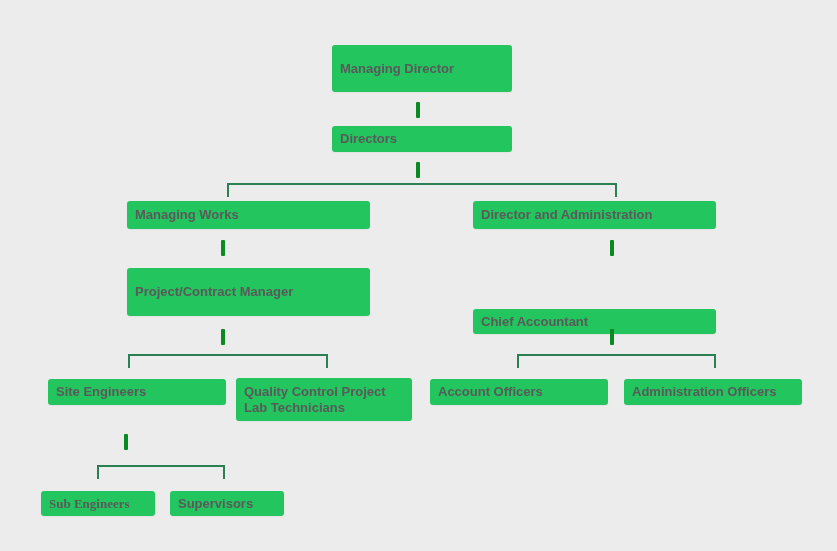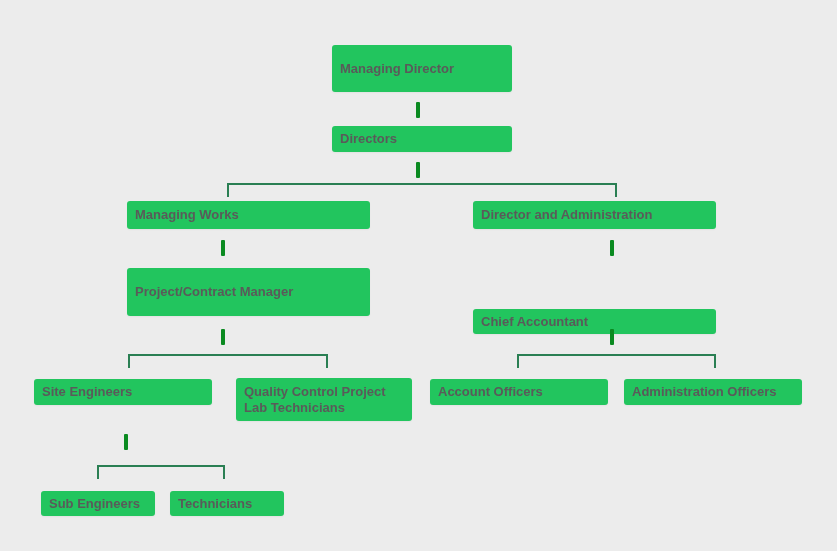--- a/index.html
+++ b/index.html
@@ -94,41 +94,41 @@
   </div>
 
   <div class="stub" style="left:221px; top:329px; height:16px;"></div>
 
   <div class="hbar" style="left:128px; top:354px; width:200px; height:14px;"></div>
 
   <div class="stub" style="left:610px; top:329px; height:16px;"></div>
 
   <div class="hbar" style="left:517px; top:354px; width:199px; height:14px;"></div>
 
-  <div class="node" style="left:34px; top:379px; width:178px; height:26px;">
+  <div class="node" style="left:48px; top:379px; width:178px; height:26px;">
     <span class="node-label">Site Engineers</span>
   </div>
 
   <div class="node" style="left:236px; top:378px; width:176px; height:43px;">
     <span class="node-label">Quality Control Project Lab Technicians</span>
   </div>
 
   <div class="node" style="left:624px; top:379px; width:178px; height:26px;">
     <span class="node-label">Administration Officers</span>
   </div>
 
   <div class="node" style="left:430px; top:379px; width:178px; height:26px;">
     <span class="node-label">Account Officers</span>
   </div>
 
   <div class="stub" style="left:124px; top:434px; height:16px;"></div>
 
   <div class="hbar" style="left:97px; top:465px; width:128px; height:14px;"></div>
 
-  <div class="node" style="left:41px; top:491px; width:114px; height:25px;">
+  <div class="node" style="left:41px; top:491px; width:114px; height:25px;font-family:Liberation Serif, serif;">
     <span class="node-label">Sub Engineers</span>
   </div>
 
   <div class="node" style="left:170px; top:491px; width:114px; height:25px;">
-    <span class="node-label">Technicians</span>
+    <span class="node-label">Supervisors</span>
   </div>
 
 </div>
 
 </body></html>

